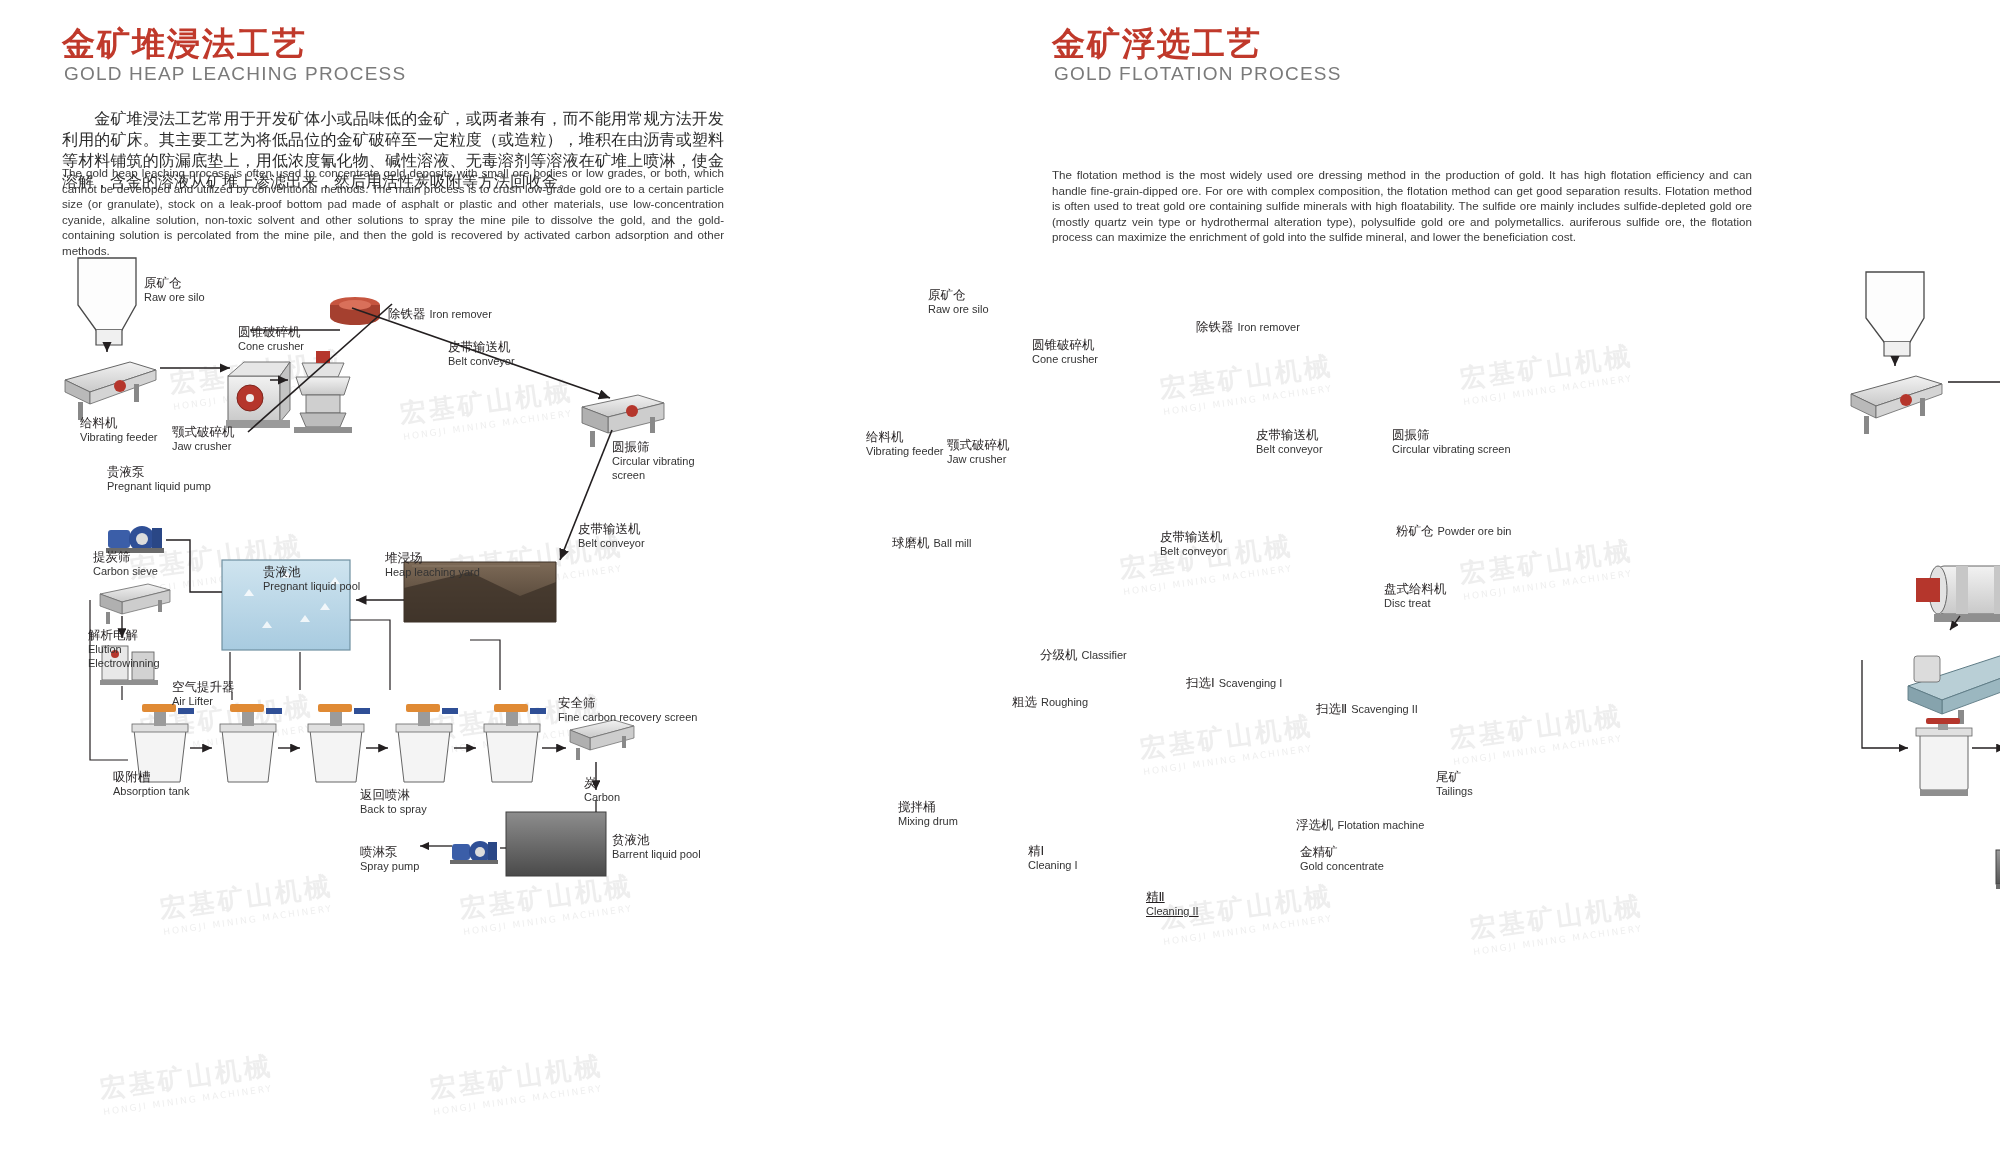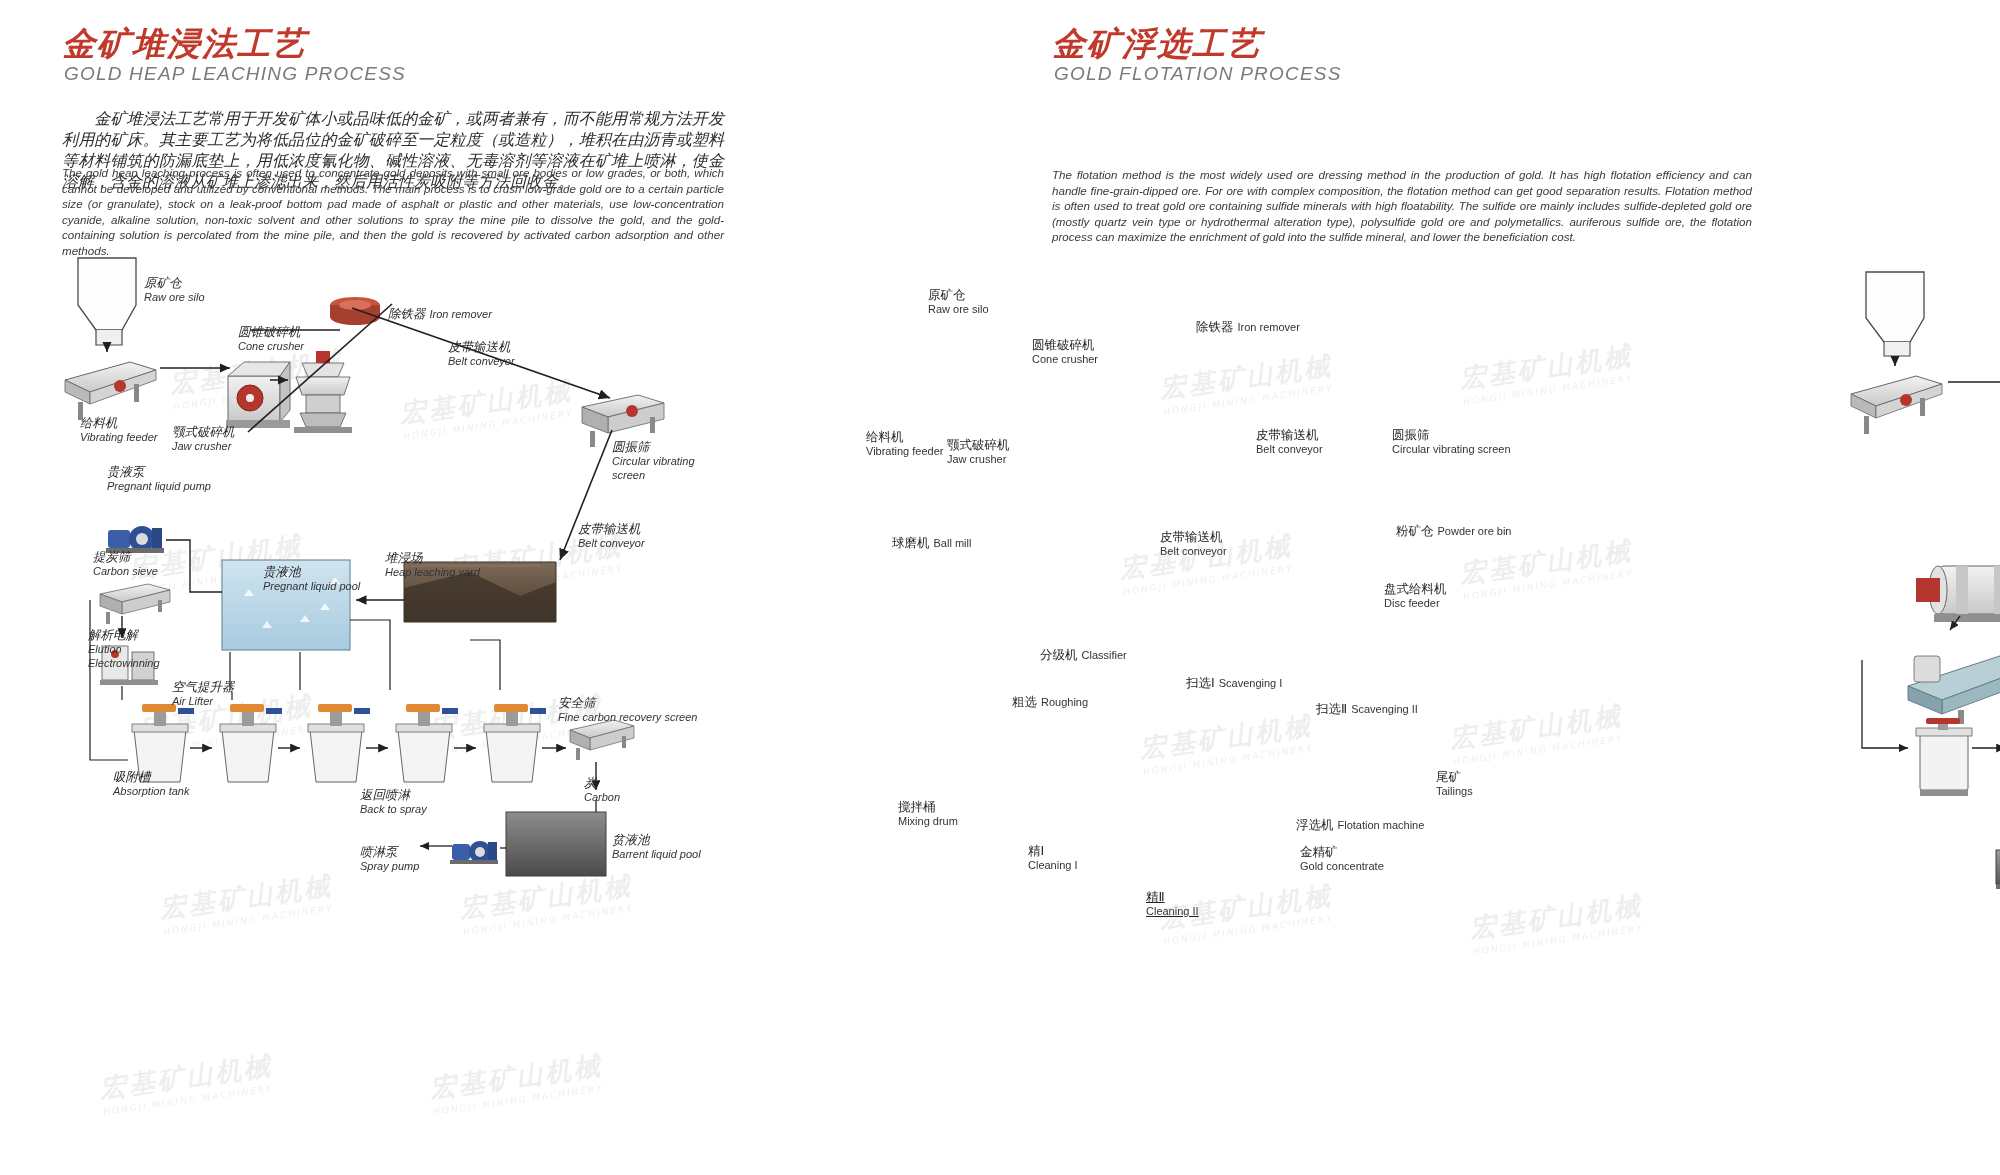--- a/index.html
+++ b/index.html
@@ -5,21 +5,21 @@
   html,body{margin:0;padding:0;}
   body{
     width:2000px;height:1175px;
     background:#ffffff;
     font-family:"Liberation Sans","DejaVu Sans",sans-serif;
     color:#231f20;
     overflow:hidden;
     position:relative;
   }
   .page{position:absolute;inset:0;display:flex;}
-  .panel{position:relative;width:1000px;height:908px;box-sizing:border-box;font-style:italic;}
+  .panel{position:relative;width:1000px;height:908px;box-sizing:border-box;}
   .panel.left{padding:0 0 0 0;}
   .divider{position:absolute;left:1000px;top:0;width:1px;height:1175px;background:#ffffff;}
 
   .title-zh{
     position:absolute;font-size:33px;font-weight:bold;color:#c0392b;
     letter-spacing:2px;font-family:"DejaVu Sans","Liberation Sans",sans-serif;
   }
   .title-en{
     position:absolute;font-size:19px;color:#7a7a7a;letter-spacing:1.2px;
   }
@@ -635,21 +635,21 @@
     </div>
     <div class="lbl" style="left:1392px;top:428px;">
       <span class="zh">圆振筛</span>
         <span class="en">Circular vibrating screen</span>
     </div>
     <div class="lbl inline" style="left:1396px;top:524px;">
       <span class="zh">粉矿仓</span><span class="en">Powder ore bin</span>
     </div>
     <div class="lbl" style="left:1384px;top:582px;">
       <span class="zh">盘式给料机</span>
-        <span class="en">Disc feeder</span>
+        <span class="en">Disc treat</span>
     </div>
     <div class="lbl" style="left:1160px;top:530px;">
       <span class="zh">皮带输送机</span>
         <span class="en">Belt conveyor</span>
     </div>
     <div class="lbl inline" style="left:892px;top:536px;">
       <span class="zh">球磨机</span><span class="en">Ball mill</span>
     </div>
     <div class="lbl inline" style="left:1040px;top:648px;">
       <span class="zh">分级机</span><span class="en">Classifier</span>

